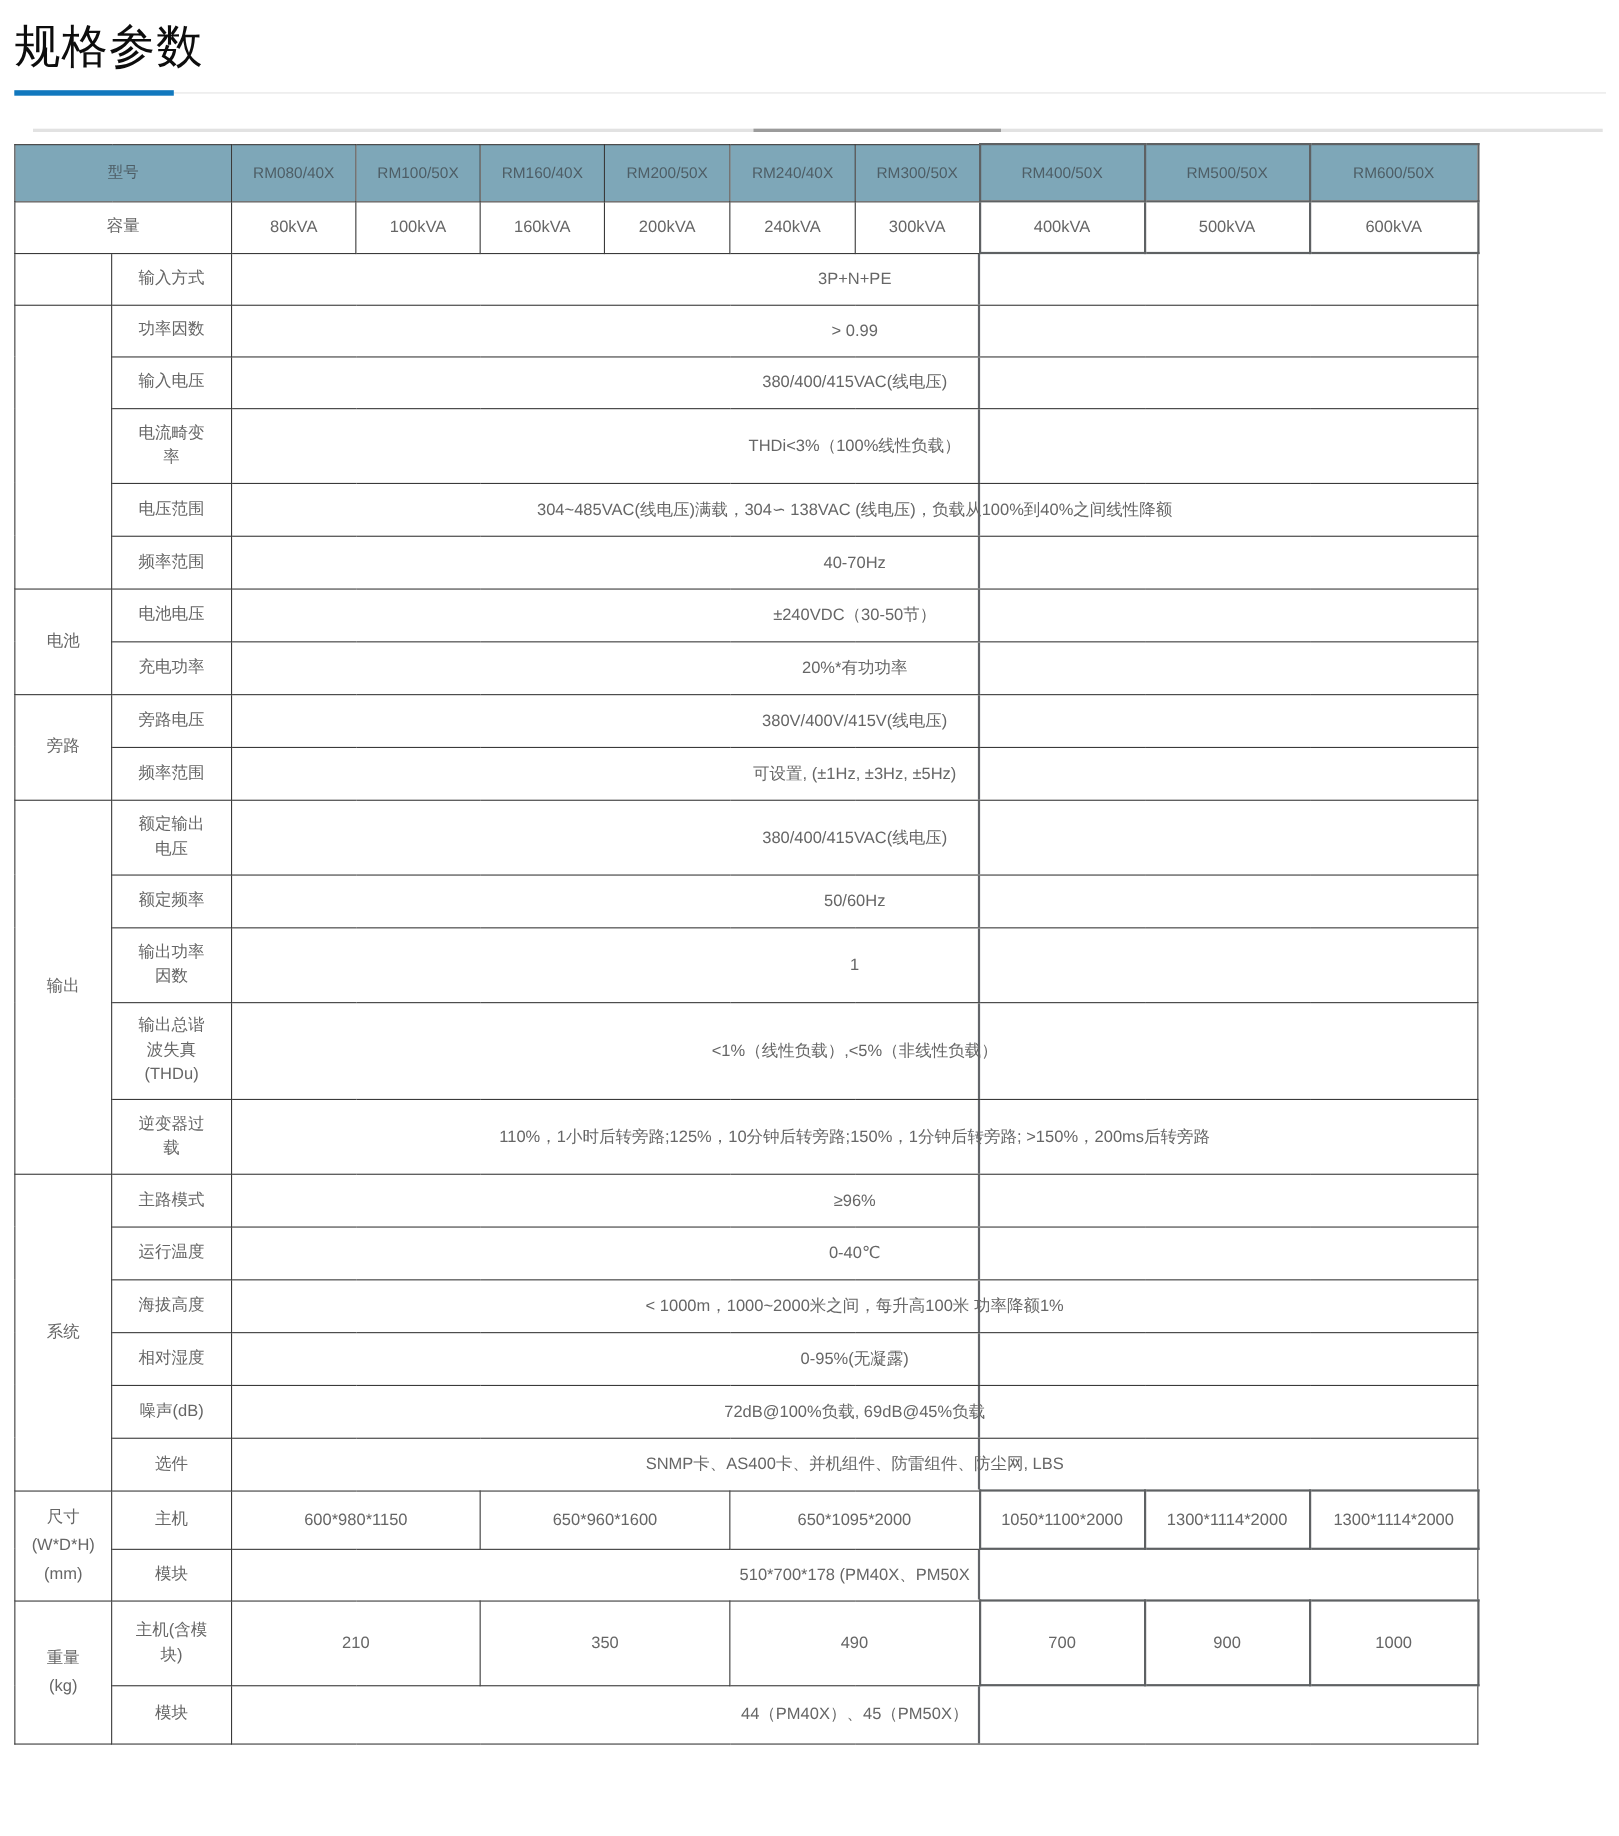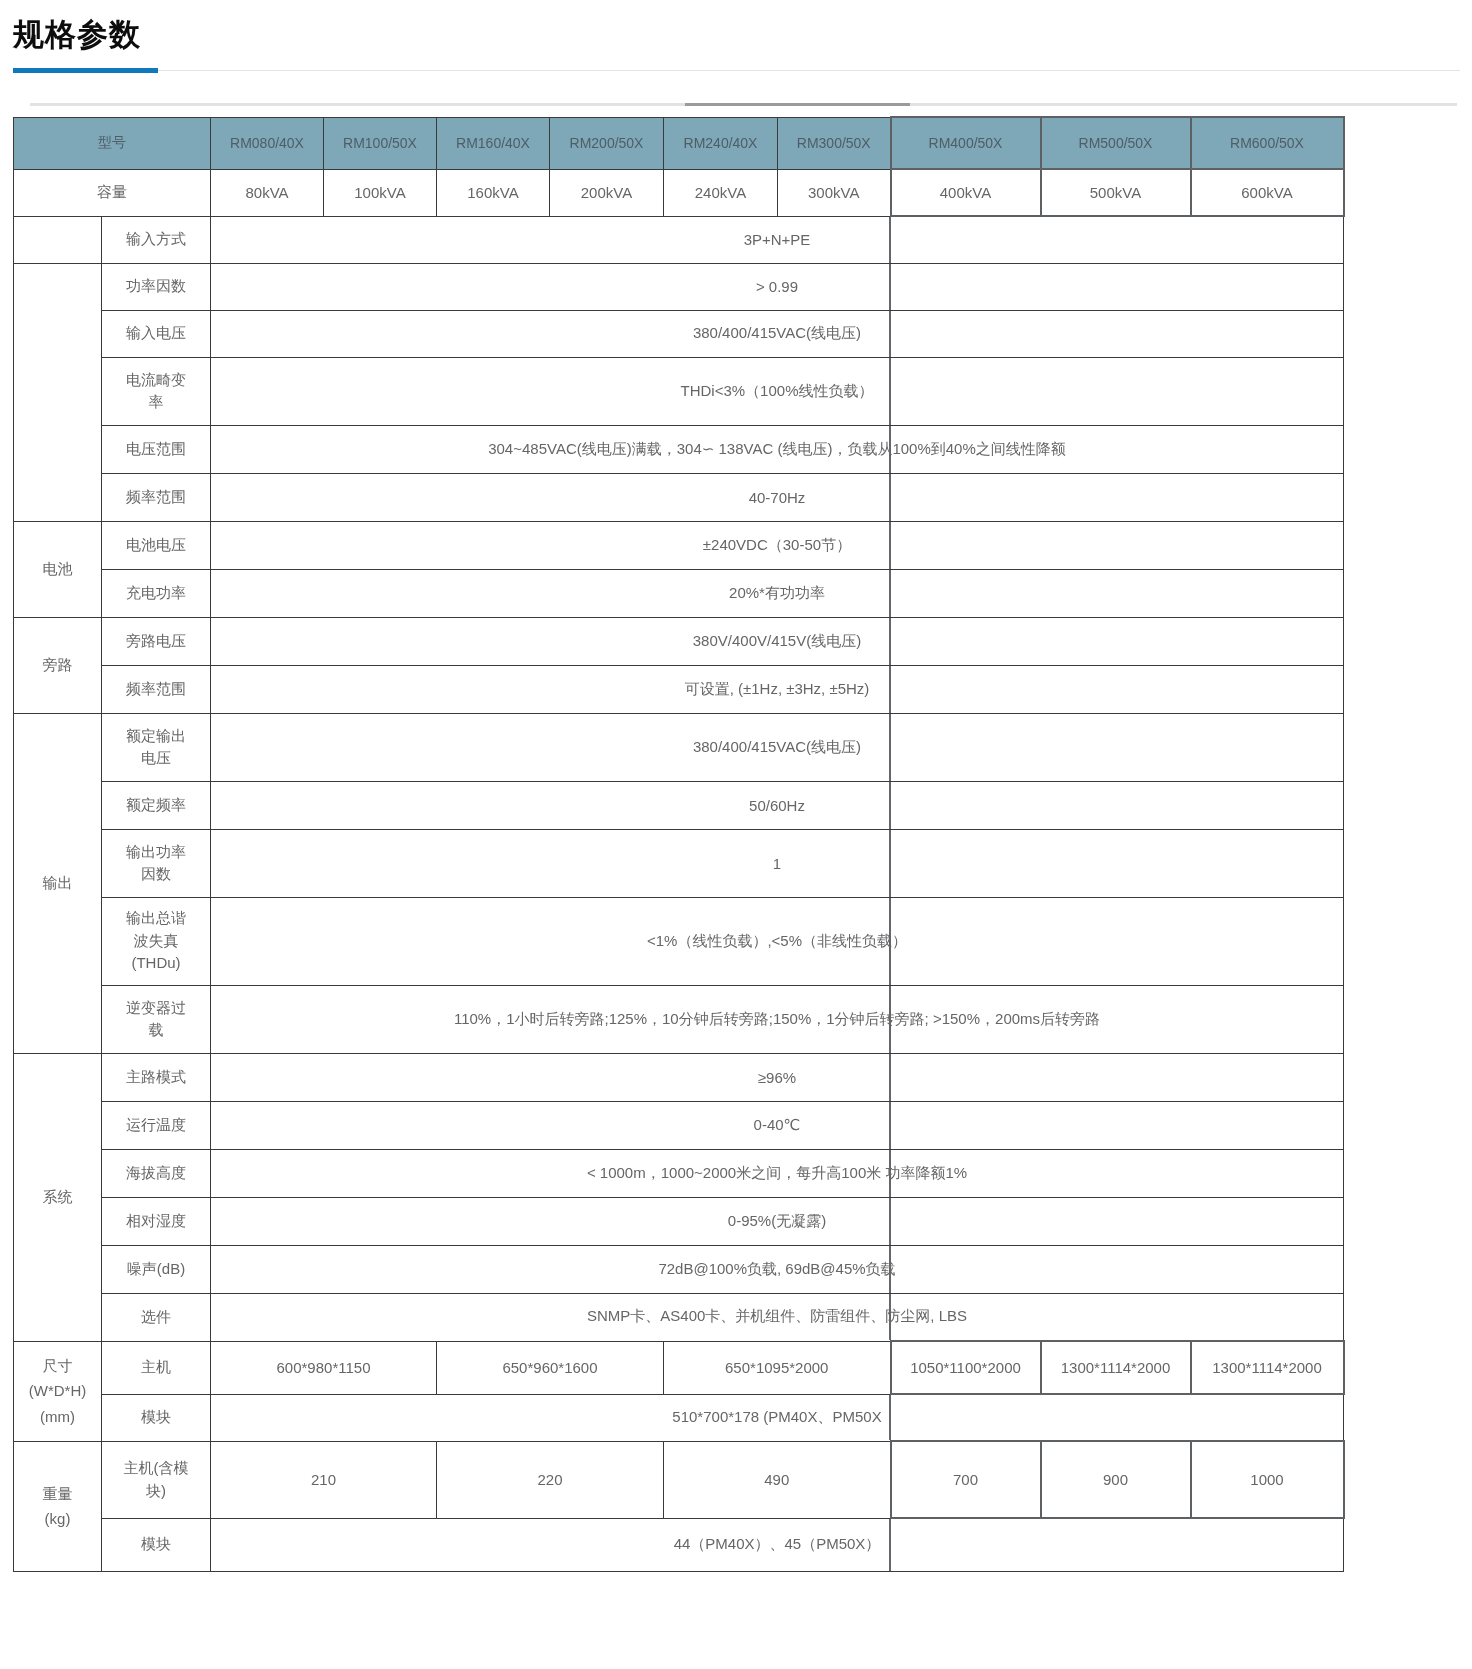--- a/index.html
+++ b/index.html
@@ -5,21 +5,21 @@
   html,body { margin:0; padding:0; background:#ffffff; }
   body {
     width:1472px; min-height:1669px;
     font-family:"Liberation Sans","DejaVu Sans",sans-serif;
     color:var(--body-text,#666);
   }
   .page { padding:14px 0 0 13px; }
 
   h1.page-title {
     margin:0 0 12px 0;
-    font-size:31px; font-weight:bold; color:#0d0d0d;
+    font-size:42px; font-weight:normal; color:#0d0d0d;
     letter-spacing:1px;
   }
   .title-rule { position:relative; height:6px; margin-right:12px; }
   .title-rule .grey-line { position:absolute; left:0; right:0; top:2px; height:1px; background:#e3e3e3; }
   .title-rule .accent-bar { position:absolute; left:0; top:0; width:145px; height:5px; background:var(--accent,#1178be); }
 
   .hscrollbar { position:relative; height:3px; margin:29px 15px 10px 17px; background:#e2e2e2; }
   .hscrollbar .thumb { position:absolute; left:655px; top:0; width:225px; height:3px; background:#9b9b9b; }
 
   table.spec { border-collapse:collapse; table-layout:fixed; width:1330px; }
@@ -228,21 +228,21 @@
           <td class="plbl">模块</td>
           <td class="val" colspan="9"><span>510*700*178 (PM40X、PM50X</span></td>
         </tr>
         <tr style="height: 77px;">
           <td class="grp" rowspan="2">
             <div>重量</div>
             <div>(kg)</div>
           </td>
           <td class="plbl">主机(含模块)</td>
           <td class="cell" colspan="2">210</td>
-          <td class="cell" colspan="2">220</td>
+          <td class="cell" colspan="2">350</td>
           <td class="cell" colspan="2">490</td>
           <td class="cell rt" colspan="1">700</td>
           <td class="cell rt" colspan="1">900</td>
           <td class="cell rt" colspan="1">1000</td>
         </tr>
         <tr style="height: 53px;">
           <td class="plbl">模块</td>
           <td class="val" colspan="9"><span>44（PM40X）、45（PM50X）</span></td>
         </tr>
       </tbody>

